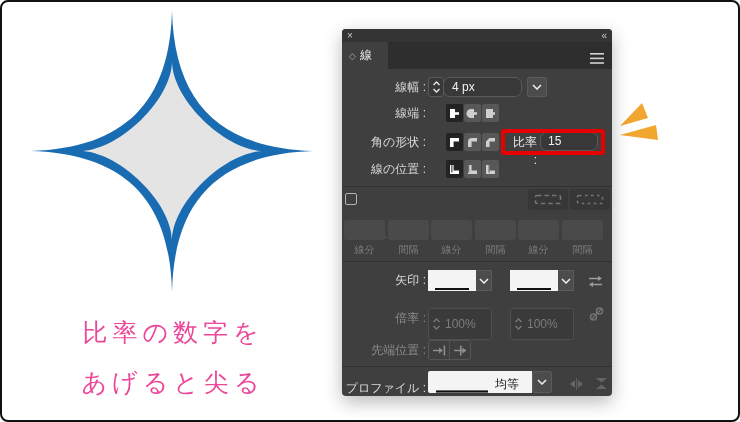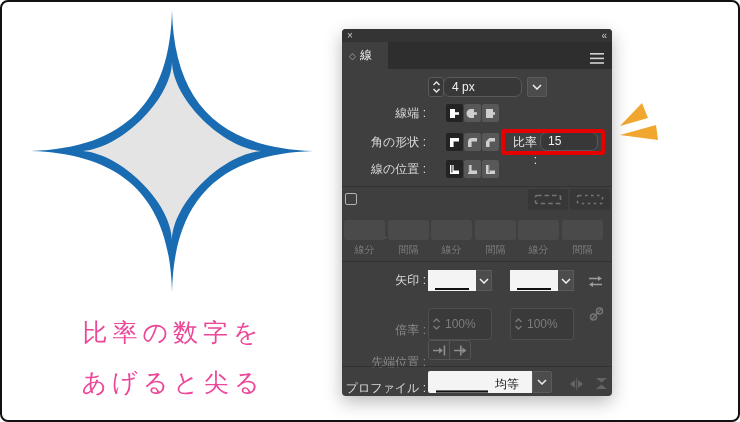--- a/index.html
+++ b/index.html
@@ -14,21 +14,21 @@
             border-radius:4px 4px 0 0;color:#c9c9c9;font-size:10px;line-height:13px;}
   .titlebar .close{position:absolute;left:5px;top:0;cursor:default;}
   .titlebar .collapse{position:absolute;right:6px;top:0;letter-spacing:-1px;}
   .tabbar{position:absolute;left:0;top:13px;width:100%;height:27px;background:#2e2e2e;}
   .tab{position:absolute;left:0;top:0;width:46px;height:27px;background:#3f3f3f;
        color:#f2f2f2;font-size:12px;line-height:27px;padding-left:7px;box-sizing:border-box;}
   .tab .widget{color:#a8a8a8;font-size:9px;margin-right:4px;}
   .menu{position:absolute;right:8px;top:8px;}
   .lbl{position:absolute;left:0;width:84px;text-align:right;font-size:12px;
        color:#dadada;line-height:20px;white-space:nowrap;}
-  .lbl.dim{color:#8b8b8b;margin-top:12px;}
+  .lbl.dim{color:#8b8b8b;}
   .field{position:absolute;background:#383838;border:1px solid #5a5a5a;border-radius:7px;
          color:#f0f0f0;font-size:12px;box-sizing:border-box;}
   .stepbox{position:absolute;background:#383838;border:1px solid #5a5a5a;border-radius:3px;
            box-sizing:border-box;display:flex;align-items:center;justify-content:center;}
   .chevbtn{position:absolute;background:#4c4c4c;border:1px solid #5a5a5a;border-radius:2px;
            box-sizing:border-box;display:flex;align-items:center;justify-content:center;}
   .ibtn{position:absolute;width:17px;height:18px;background:#585858;border-radius:2px;
         display:flex;align-items:center;justify-content:center;}
   .ibtn.sel{background:#232323;}
   .hr{position:absolute;left:0;width:270px;height:1px;background:#323232;}
@@ -93,20 +93,21 @@
       <svg width="14" height="11">
           <g fill="#d2d2d2">
             <rect y="0" width="14" height="1.6"></rect>
             <rect y="4.6" width="14" height="1.6"></rect>
             <rect y="9.2" width="14" height="1.6"></rect>
           </g>
         </svg>
     </span>
   </div>
 
+  <div class="lbl" style="top:48px;">線幅 :</div>
   <div class="stepbox" style="left:86px;top:48px;width:16px;height:20px;">
     <svg width="9" height="14" viewBox="0 0 9 14">
       <polyline points="1.5,5 4.5,2 7.5,5" fill="none" stroke="#e8e8e8" stroke-width="1.4"></polyline>
       <polyline points="1.5,9 4.5,12 7.5,9" fill="none" stroke="#e8e8e8" stroke-width="1.4"></polyline>
     </svg>
   </div>
   <div class="field" style="left:101px;top:48px;width:79px;height:20px;line-height:18px;padding-left:8px;">4 px</div>
   <div class="chevbtn" style="left:185px;top:48px;width:20px;height:20px;">
     <svg width="10" height="6">
         <polyline points="1,1 5,5 9,1" fill="none" stroke="#efefef" stroke-width="1.5"></polyline>

